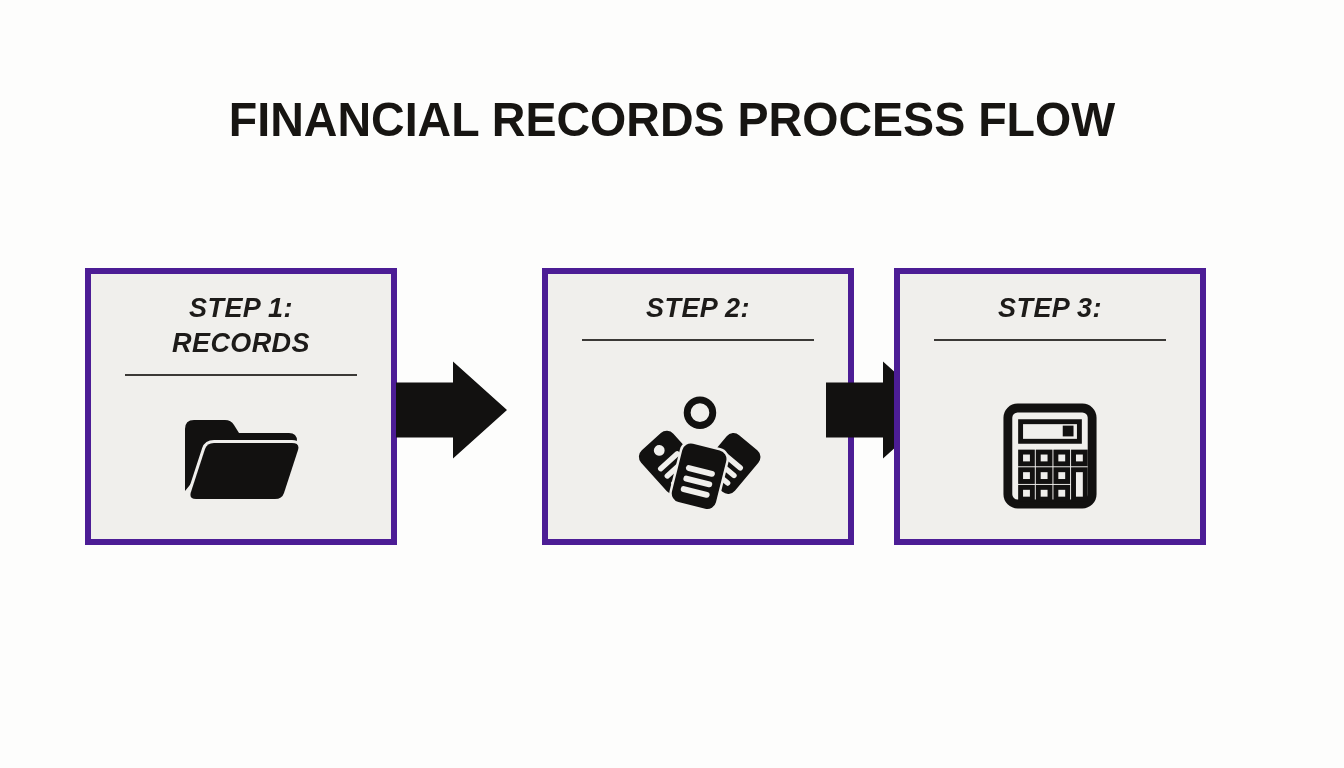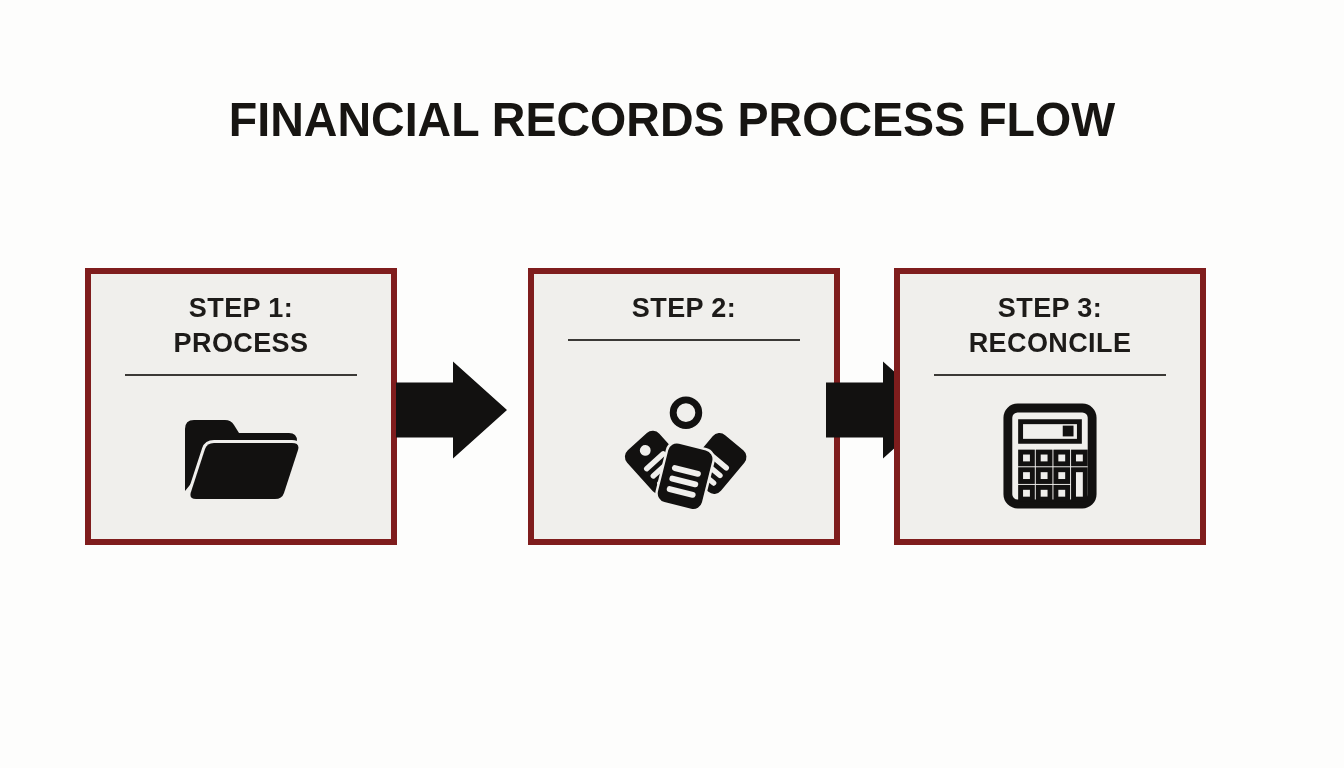--- a/index.html
+++ b/index.html
@@ -26,25 +26,26 @@
     letter-spacing: 0px;
     color: #171512;
     transform: scaleX(0.97);
   }
   .step-box {
     position: absolute;
     top: 268px;
     width: 312px;
     height: 277px;
     box-sizing: border-box;
-    border: 6px solid #7f1d1d;
+    border: 6px solid #4c1d95;
     background: #f0efec;
+    font-style: italic;
   }
   .step-box.b1 { left: 85px; }
-  .step-box.b2 { left: 528px; }
+  .step-box.b2 { left: 542px; }
   .step-box.b3 { left: 894px; }
   .step-heading {
     margin-top: 17px;
     text-align: center;
     font-size: 27px;
     font-weight: 700;
     line-height: 1.30;
     letter-spacing: 0.4px;
     color: #1d1b19;
   }
@@ -77,21 +78,21 @@
 </head>
 <body>
 
 <div id="canvas">
 
   <div class="diagram-title">FINANCIAL RECORDS PROCESS FLOW</div>
 
   <div class="step-box b1">
     <div class="step-heading">
       <div>STEP 1:</div>
-      <div>PROCESS</div>
+      <div>RECORDS</div>
     </div>
     <hr class="step-divider">
     <div class="icon-wrap">
       <span>
         <svg width="132" height="102" viewBox="0 0 132 102">
           <path fill="#121110" d="M10,86 L10,24 Q10,15 19,15 L50,15 Q56,15 59,20 L64,28 L114,28 Q122,28 122,36 L122,50 L46,50 Q36,50 32,59 L10,86 Z"></path>
           <path fill="#121110" stroke="#f0efec" stroke-width="6" stroke-linejoin="round" paint-order="stroke" d="M21,94 Q14,94 15.8,87.5 L30,44 Q32,38 39,38 L117,38 Q125,38 123,45 L109,88 Q107,94 100,94 Z"></path>
         </svg>
       </span>
     </div>
@@ -137,21 +138,20 @@
     </div>
   </div>
 
   <svg class="flow-arrow a2" viewBox="0 0 113 100">
     <polygon fill="#121110" points="0,22.5 57,22.5 57,1.5 111,50 57,98.5 57,77.5 0,77.5"></polygon>
   </svg>
 
   <div class="step-box b3">
     <div class="step-heading">
       <div>STEP 3:</div>
-      <div>RECONCILE</div>
     </div>
     <hr class="step-divider">
     <div class="icon-wrap">
       <span>
         <svg width="98" height="110" viewBox="0 0 100 112">
           <rect x="7" y="7" width="86" height="98" rx="10" fill="none" stroke="#121110" stroke-width="9"></rect>
           <rect x="20" y="21" width="60" height="20" fill="none" stroke="#121110" stroke-width="5"></rect>
           <rect x="63" y="25" width="11" height="11" fill="#121110"></rect>
 
           <g fill="none" stroke="#121110" stroke-width="5">

